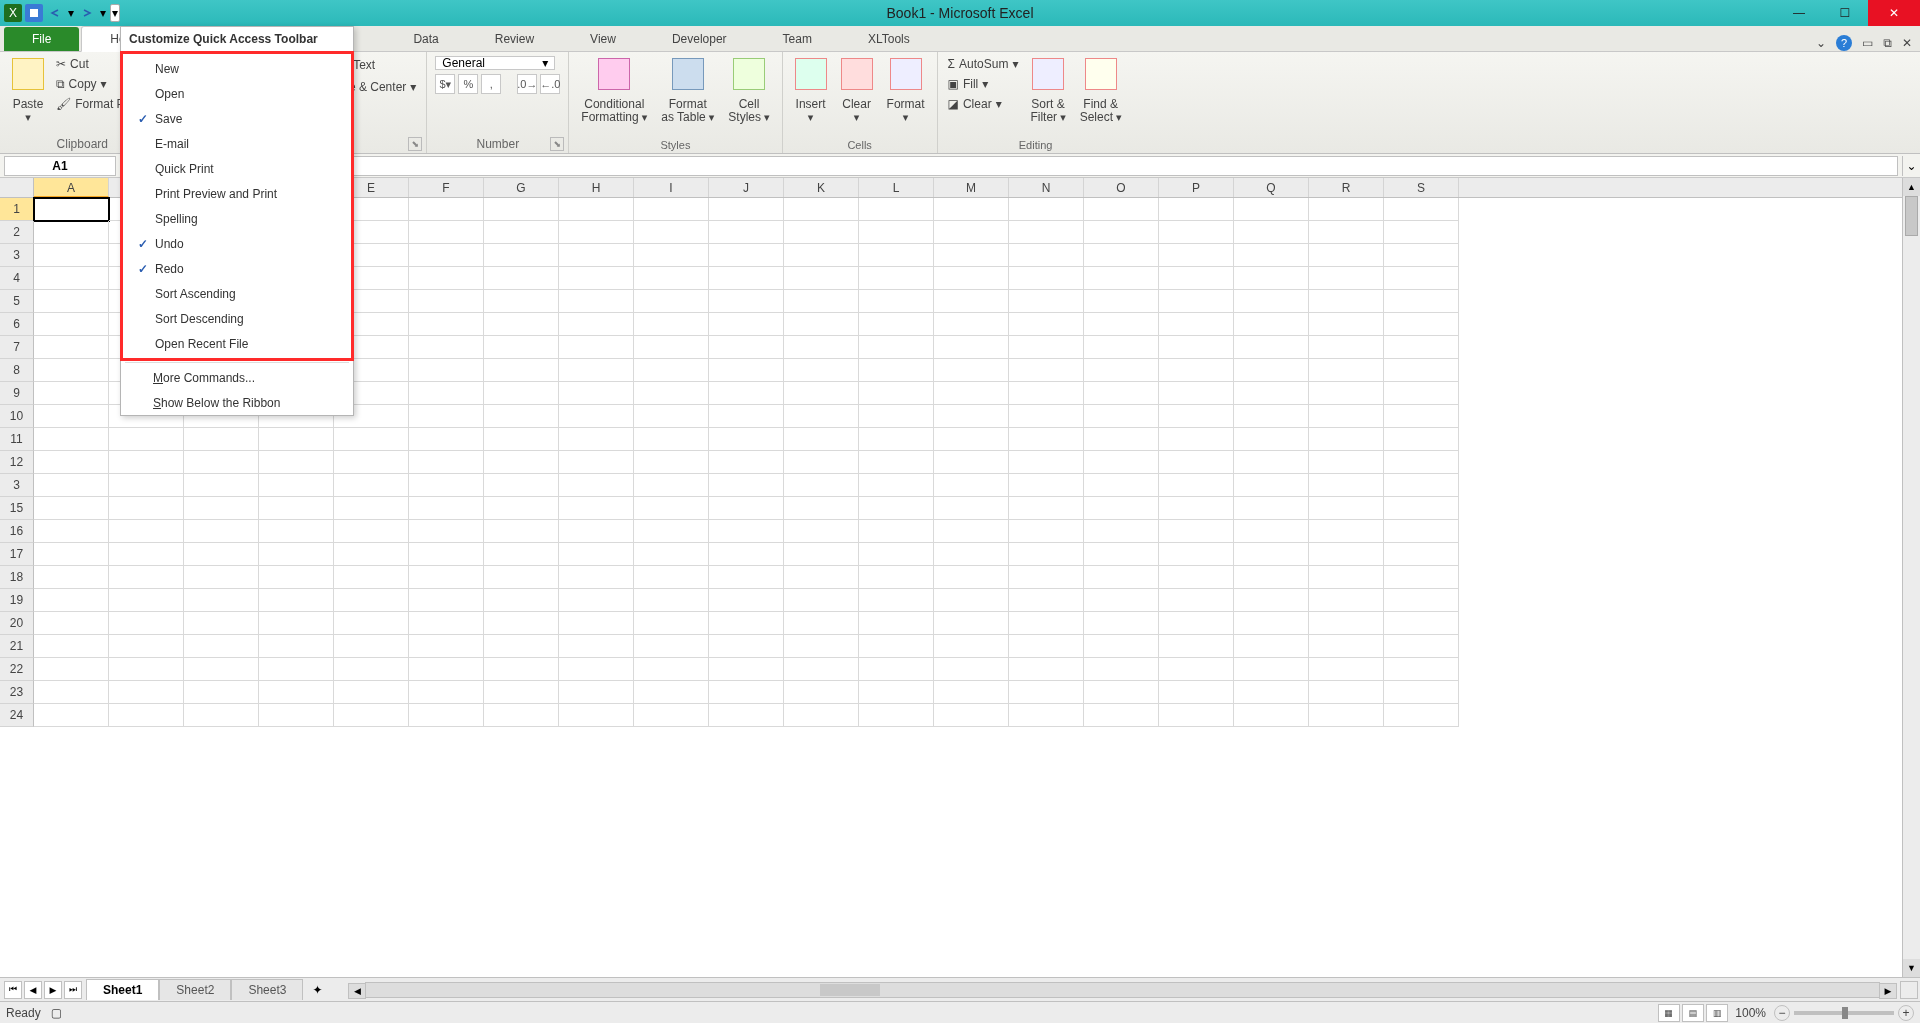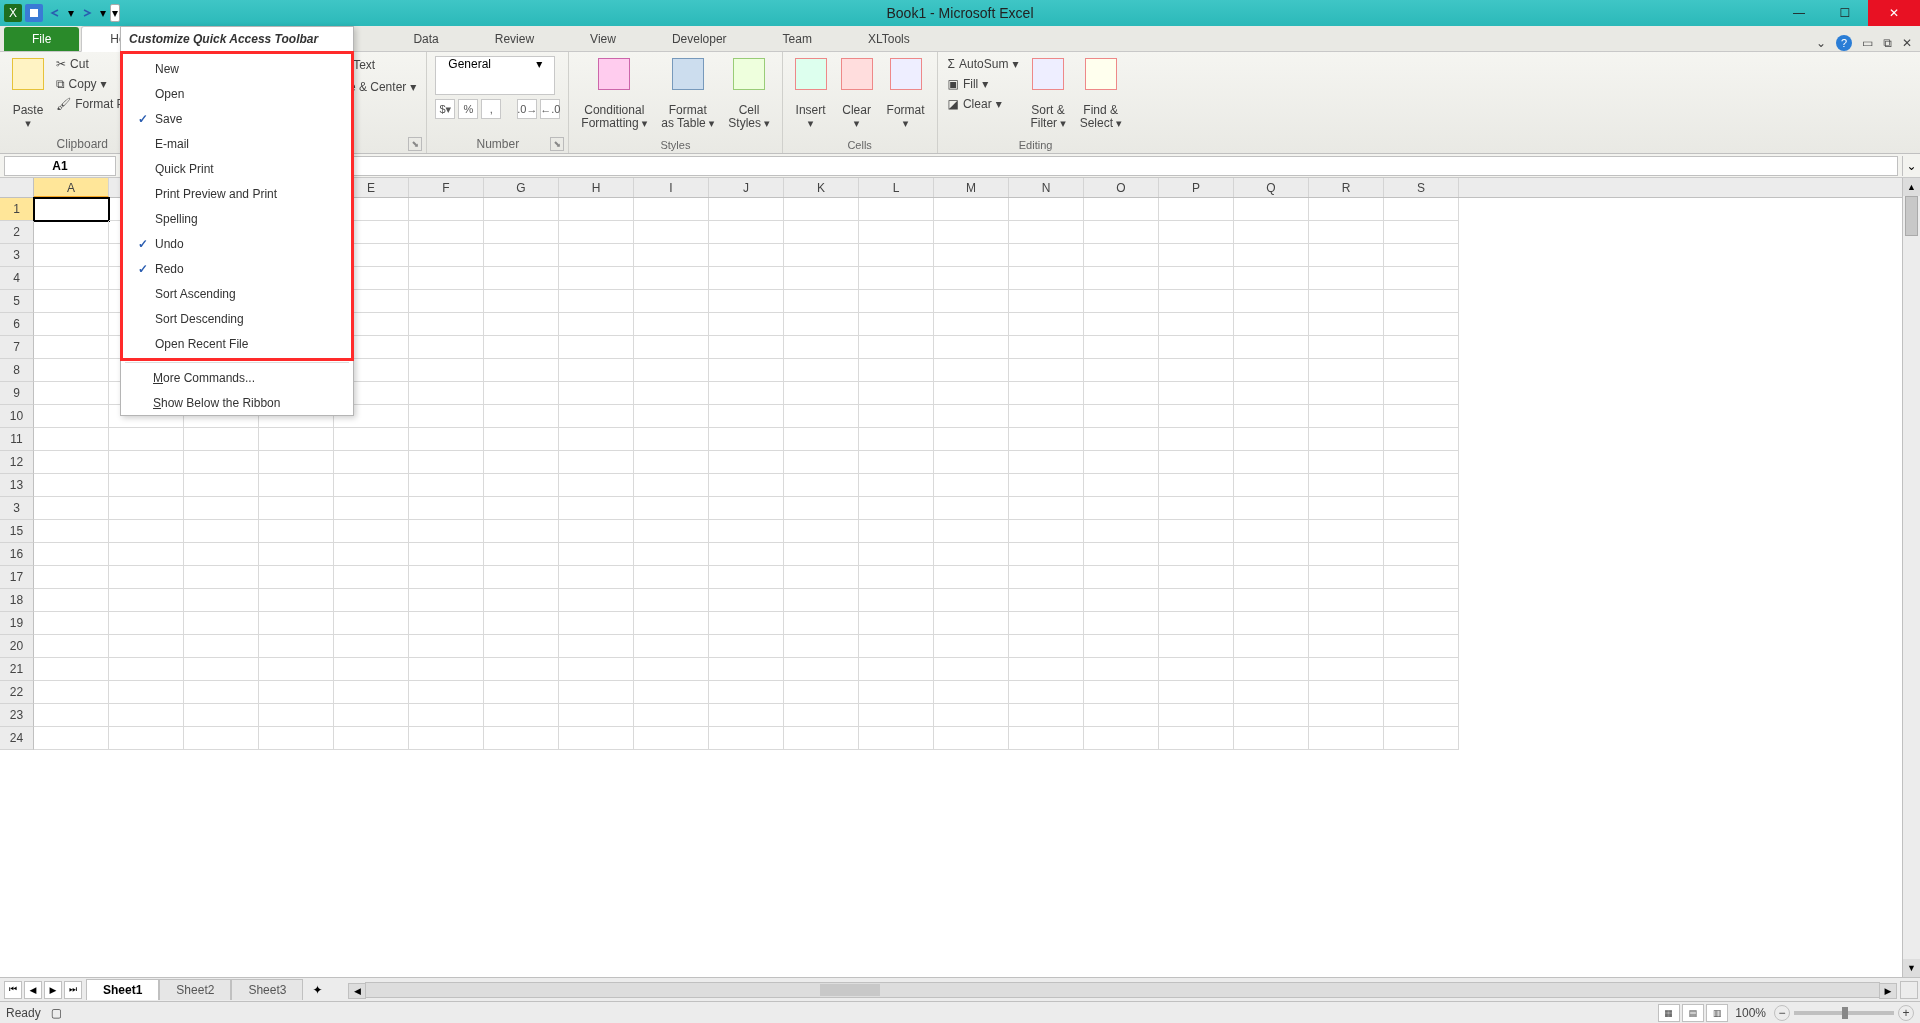--- a/index.html
+++ b/index.html
@@ -24,29 +24,29 @@
 .tab.active { background:#fff; border:1px solid #c8c8c8; border-bottom:1px solid #fff; border-radius:3px 3px 0 0; margin-bottom:-1px; }
 .tab-help { margin-left:auto; display:flex; gap:10px; padding-right:8px; align-items:center; color:#444; }
 .help-circle { width:16px; height:16px; border-radius:50%; background:#2a7dd6; color:#fff; display:flex; align-items:center; justify-content:center; font-size:11px; }
 
 
 .ribbon { height:102px; background:linear-gradient(#f5f5f1,#e9e9e4); border-bottom:1px solid #c0c0c0; display:flex; }
 .group { border-right:1px solid #d0d0cc; padding:4px 8px 2px 8px; display:flex; flex-direction:column; position:relative; }
 .group-body { flex:1; display:flex; align-items:flex-start; gap:6px; }
 .group-label { text-align:center; color:#666; font-size:11px; padding-top:2px; position:relative; }
 .group-label .launcher { position:absolute; right:-4px; top:2px; width:14px; height:14px; border:1px solid #bbb; font-size:9px; display:flex; align-items:center; justify-content:center; color:#888; }
-.bigbtn { display:flex; flex-direction:column; align-items:center; gap:14px; padding:2px 4px; color:#444; }
+.bigbtn { display:flex; flex-direction:column; align-items:center; gap:8px; padding:2px 4px; color:#444; }
 .bigbtn .ico { width:32px; height:32px; background:#fdd; border:1px solid #e88; }
 .bigbtn .lbl { font-size:11px; text-align:center; line-height:1.1; }
 .vcol { display:flex; flex-direction:column; gap:4px; }
 .smbtn { display:flex; align-items:center; gap:4px; color:#444; padding:1px 2px; }
 .smbtn .mi { width:16px; height:16px; background:#ddd; border:1px solid #bbb; }
 .row { display:flex; gap:3px; align-items:center; }
 .minibox { width:20px; height:20px; border:1px solid #c8c8c8; background:#fff; display:flex; align-items:center; justify-content:center; font-size:11px; color:#555; }
-.numfmt { width:120px; height:39px; border:1px solid #c8c8c8; background:#fff; display:flex; align-items:flex-start; padding:0 12px; justify-content:space-between; }
+.numfmt { width:120px; height:14px; border:1px solid #c8c8c8; background:#fff; display:flex; align-items:center; padding:0 6px; justify-content:space-between; }
 
 
 .fxbar { height:24px; border-bottom:1px solid #c8c8c8; display:flex; align-items:center; background:#f3f3ef; }
 .namebox { width:112px; height:20px; border:1px solid #c0c0c0; background:#fff; margin-left:4px; display:flex; align-items:center; justify-content:center; font-weight:bold; }
 .fxarea { flex:1; height:20px; border:1px solid #c0c0c0; background:#fff; margin:0 4px; }
 .fxbar .exp { width:18px; height:20px; border-left:1px solid #c0c0c0; display:flex; align-items:center; justify-content:center; }
 
 
 .gridwrap { position:absolute; top:178px; left:0; right:0; bottom:46px; display:flex; }
 .grid { flex:1; overflow:hidden; position:relative; }
@@ -60,21 +60,21 @@
 .rh.sel { background:#ffe699; border-right:1px solid #f5a623; }
 .cell { width:75px; border-right:1px solid #d9d9d9; border-bottom:1px solid #d9d9d9; }
 .cell.active { outline:2px solid #000; outline-offset:-1px; }
 .vscroll { width:18px; background:#ececec; border-left:1px solid #c0c0c0; position:relative; }
 .vscroll .thumb { position:absolute; top:18px; left:2px; right:2px; height:40px; background:#c8c8c8; border:1px solid #aaa; }
 .vscroll .arr { position:absolute; left:0; right:0; height:18px; background:#ddd; display:flex; align-items:center; justify-content:center; font-size:9px; }
 .vscroll .up { top:0; } .vscroll .dn { bottom:0; }
 
 
 .qat-menu { position:absolute; top:26px; left:120px; width:234px; background:#fff; border:1px solid #b5b5b5; box-shadow:2px 2px 6px rgba(0,0,0,.2); z-index:50; }
-.qat-menu .hdr { padding:5px 8px; font-weight:bold; color:#333; border-bottom:1px solid #ddd;font-style:italic; }
+.qat-menu .hdr { padding:5px 8px; font-weight:bold; color:#333; border-bottom:1px solid #ddd; }
 .qat-menu .items { padding:2px 0; }
 .qat-menu .mi-row { display:flex; align-items:center; height:25px; padding-left:8px; cursor:pointer; }
 .qat-menu .chk { width:24px; text-align:center; color:#2a5db0; font-weight:bold; }
 .qat-menu .txt { flex:1; color:#333; }
 .qat-menu .sep { height:1px; background:#ddd; margin:2px 4px; }
 .qat-menu .boxed { border:3px solid #ff2a2a; margin:-1px; }
 .qat-menu .ul { text-decoration:underline; }
 
 
 .sheettabs { position:absolute; bottom:22px; left:0; right:0; height:24px; background:#ececec; border-top:1px solid #c0c0c0; display:flex; align-items:center; }
@@ -645,42 +645,20 @@
           <div class="cell"></div>
           <div class="cell"></div>
           <div class="cell"></div>
           <div class="cell"></div>
           <div class="cell"></div>
           <div class="cell"></div>
           <div class="cell"></div>
           <div class="cell"></div>
         </div>
         <div class="row-r">
-          <div class="rh">13</div>
-          <div class="cell"></div>
-          <div class="cell"></div>
-          <div class="cell"></div>
-          <div class="cell"></div>
-          <div class="cell"></div>
-          <div class="cell"></div>
-          <div class="cell"></div>
-          <div class="cell"></div>
-          <div class="cell"></div>
-          <div class="cell"></div>
-          <div class="cell"></div>
-          <div class="cell"></div>
-          <div class="cell"></div>
-          <div class="cell"></div>
-          <div class="cell"></div>
-          <div class="cell"></div>
-          <div class="cell"></div>
-          <div class="cell"></div>
-          <div class="cell"></div>
-        </div>
-        <div class="row-r">
           <div class="rh">3</div>
           <div class="cell"></div>
           <div class="cell"></div>
           <div class="cell"></div>
           <div class="cell"></div>
           <div class="cell"></div>
           <div class="cell"></div>
           <div class="cell"></div>
           <div class="cell"></div>
           <div class="cell"></div>

